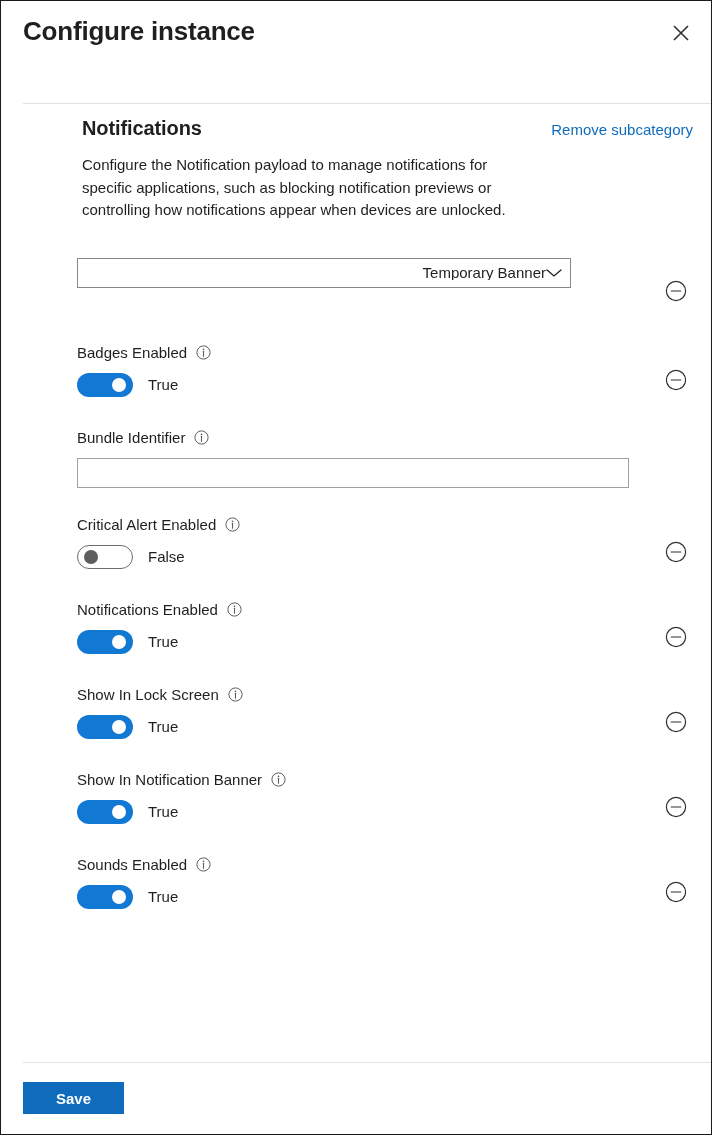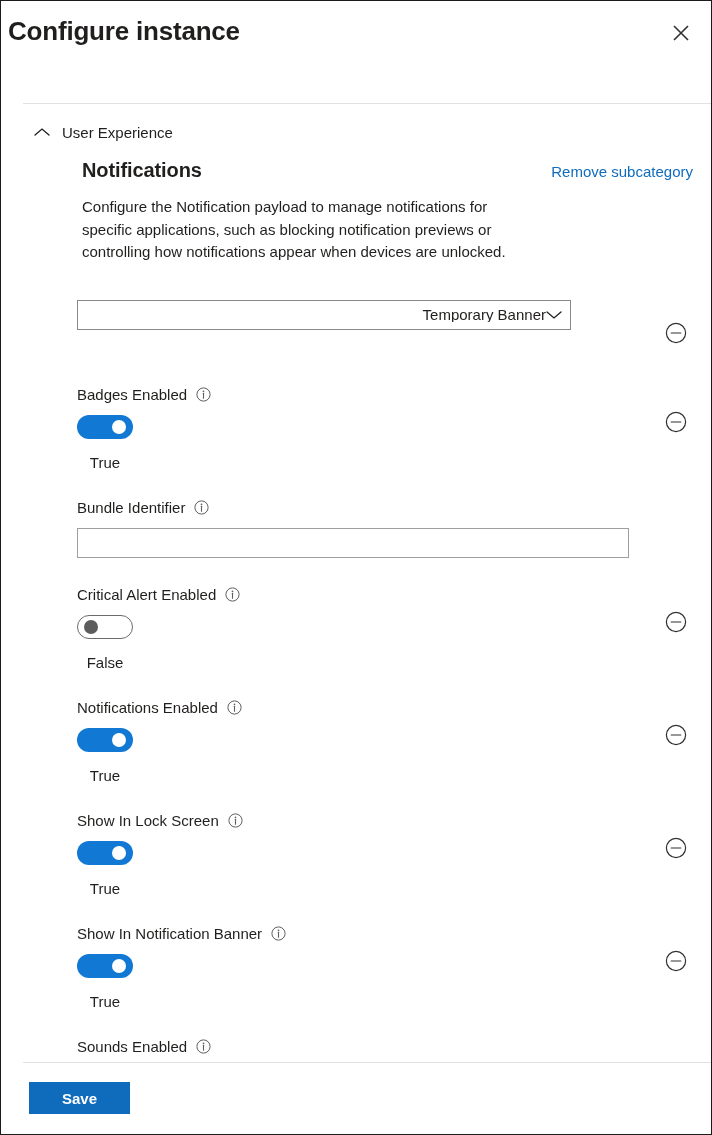--- a/index.html
+++ b/index.html
@@ -24,21 +24,21 @@
   }
 
   
   .panel-header {
     height: 102px;
     flex: 0 0 102px;
     position: relative;
   }
   .panel-title {
     position: absolute;
-    left: 7px; top: 15px;
+    left: 22px; top: 15px;
     font-size: 26px;
     font-weight: 600;
     letter-spacing: -0.2px;
     color: #201f1e;
     white-space: nowrap;
   }
   .close-btn {
     position: absolute;
     right: 12px; top: 14px;
     width: 36px; height: 36px;
@@ -169,21 +169,20 @@
     padding: 0 8px;
     outline: none;
   }
   .text-input::placeholder { color: #a19f9d; }
 
   
   .toggle-wrap {
     display: flex;
     align-items: center;
     gap: 15px;
-    flex-direction: column;
   }
   .toggle {
     width: 56px; height: 24px;
     border-radius: 12px;
     position: relative;
     cursor: pointer;
     border: 0; padding: 0;
     flex: 0 0 auto;
   }
   .toggle.on { background: #1178d4; }
@@ -219,21 +218,21 @@
 
   
   .panel-footer {
     flex: 0 0 72px;
     position: relative;
     border-top: 1px solid #e1e1e1;
     margin-left: 22px;
   }
   .save-btn {
     position: absolute;
-    left: 6px; top: 19px;
+    left: 0; top: 19px;
     width: 101px; height: 32px;
     background: #0f6cbd;
     color: #ffffff;
     border: 0;
     font-family: inherit;
     font-size: 15px;
     font-weight: 700;
     cursor: pointer;
   }
 </style>
@@ -249,28 +248,20 @@
         <svg width="18" height="18" viewBox="0 0 18 18">
           <path d="M2 2 L16 16 M16 2 L2 16" stroke="#323130" stroke-width="1.6" fill="none"></path>
         </svg>
       </span>
     </button>
     <div class="header-divider"></div>
   </div>
 
   <div class="panel-body">
 
-    <div class="category-row">
-      <span>
-        <svg class="chev-up" width="16" height="10" viewBox="0 0 16 10">
-          <path d="M1 8 L8 2 L15 8" stroke="#201f1e" stroke-width="1.3" fill="none" stroke-linecap="round"></path>
-        </svg>
-      </span>
-      <span class="category-label">User Experience</span>
-    </div>
 
     <div class="subcat">
       <div class="subcat-head">
         <span class="subcat-title">Notifications</span>
         <a class="remove-subcat">Remove subcategory</a>
       </div>
       <div class="subcat-desc">Configure the Notification payload to manage notifications for specific applications, such as blocking notification previews or controlling how notifications appear when devices are unlocked.</div>
     </div>
 
     <div class="settings">

